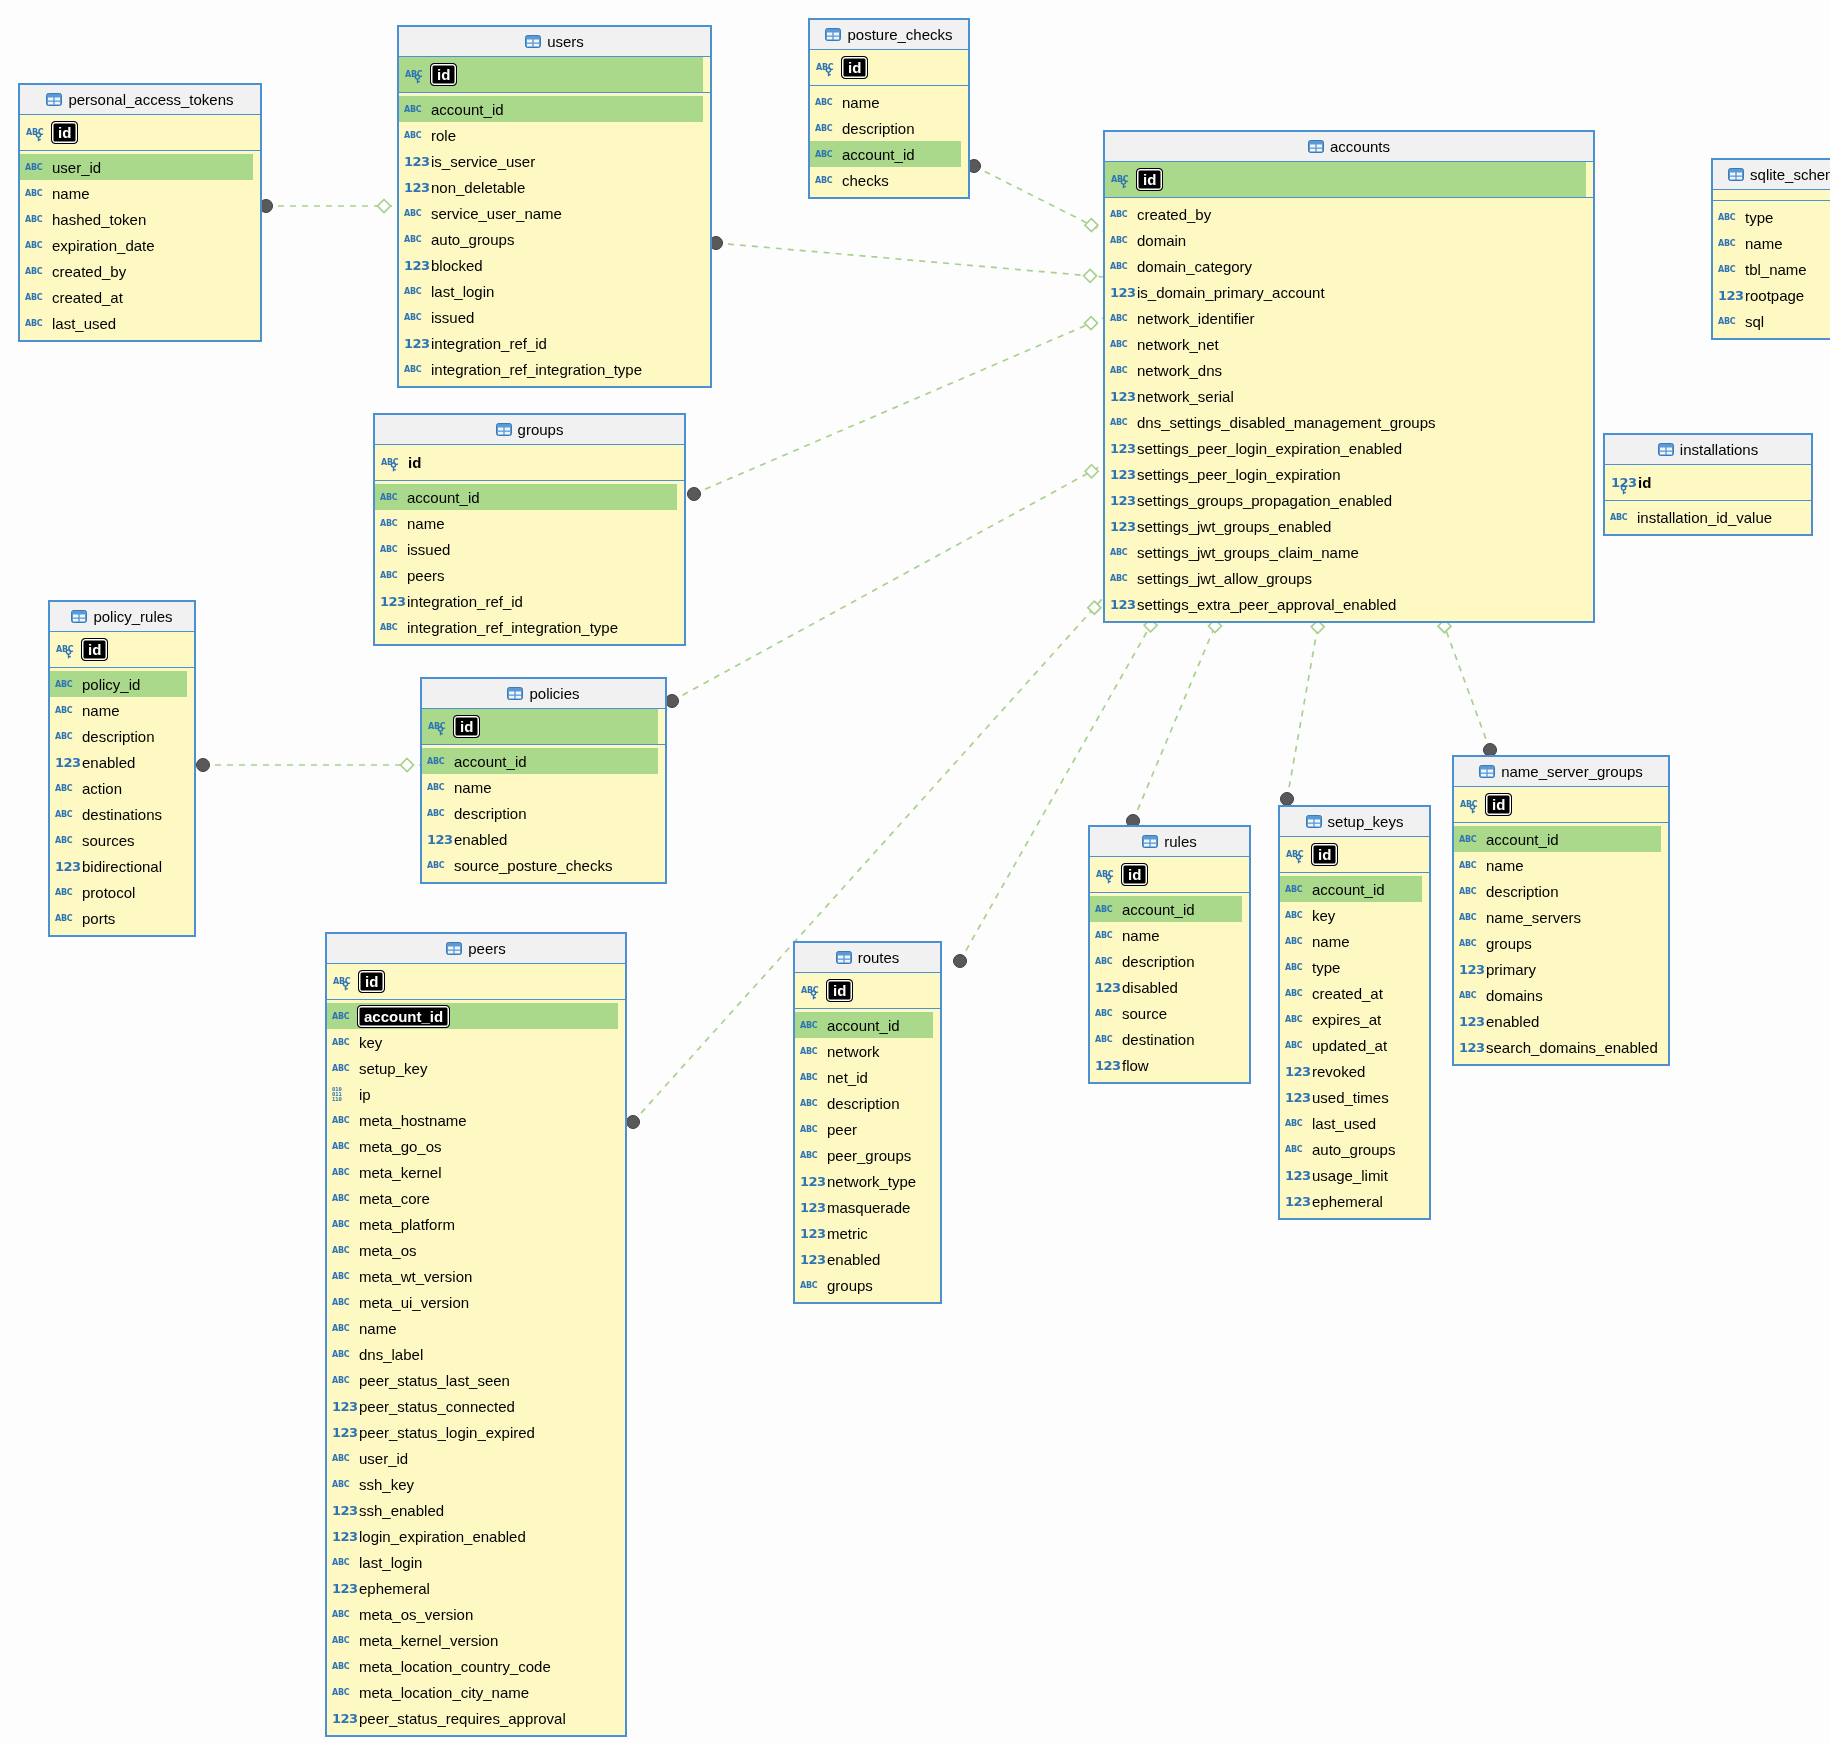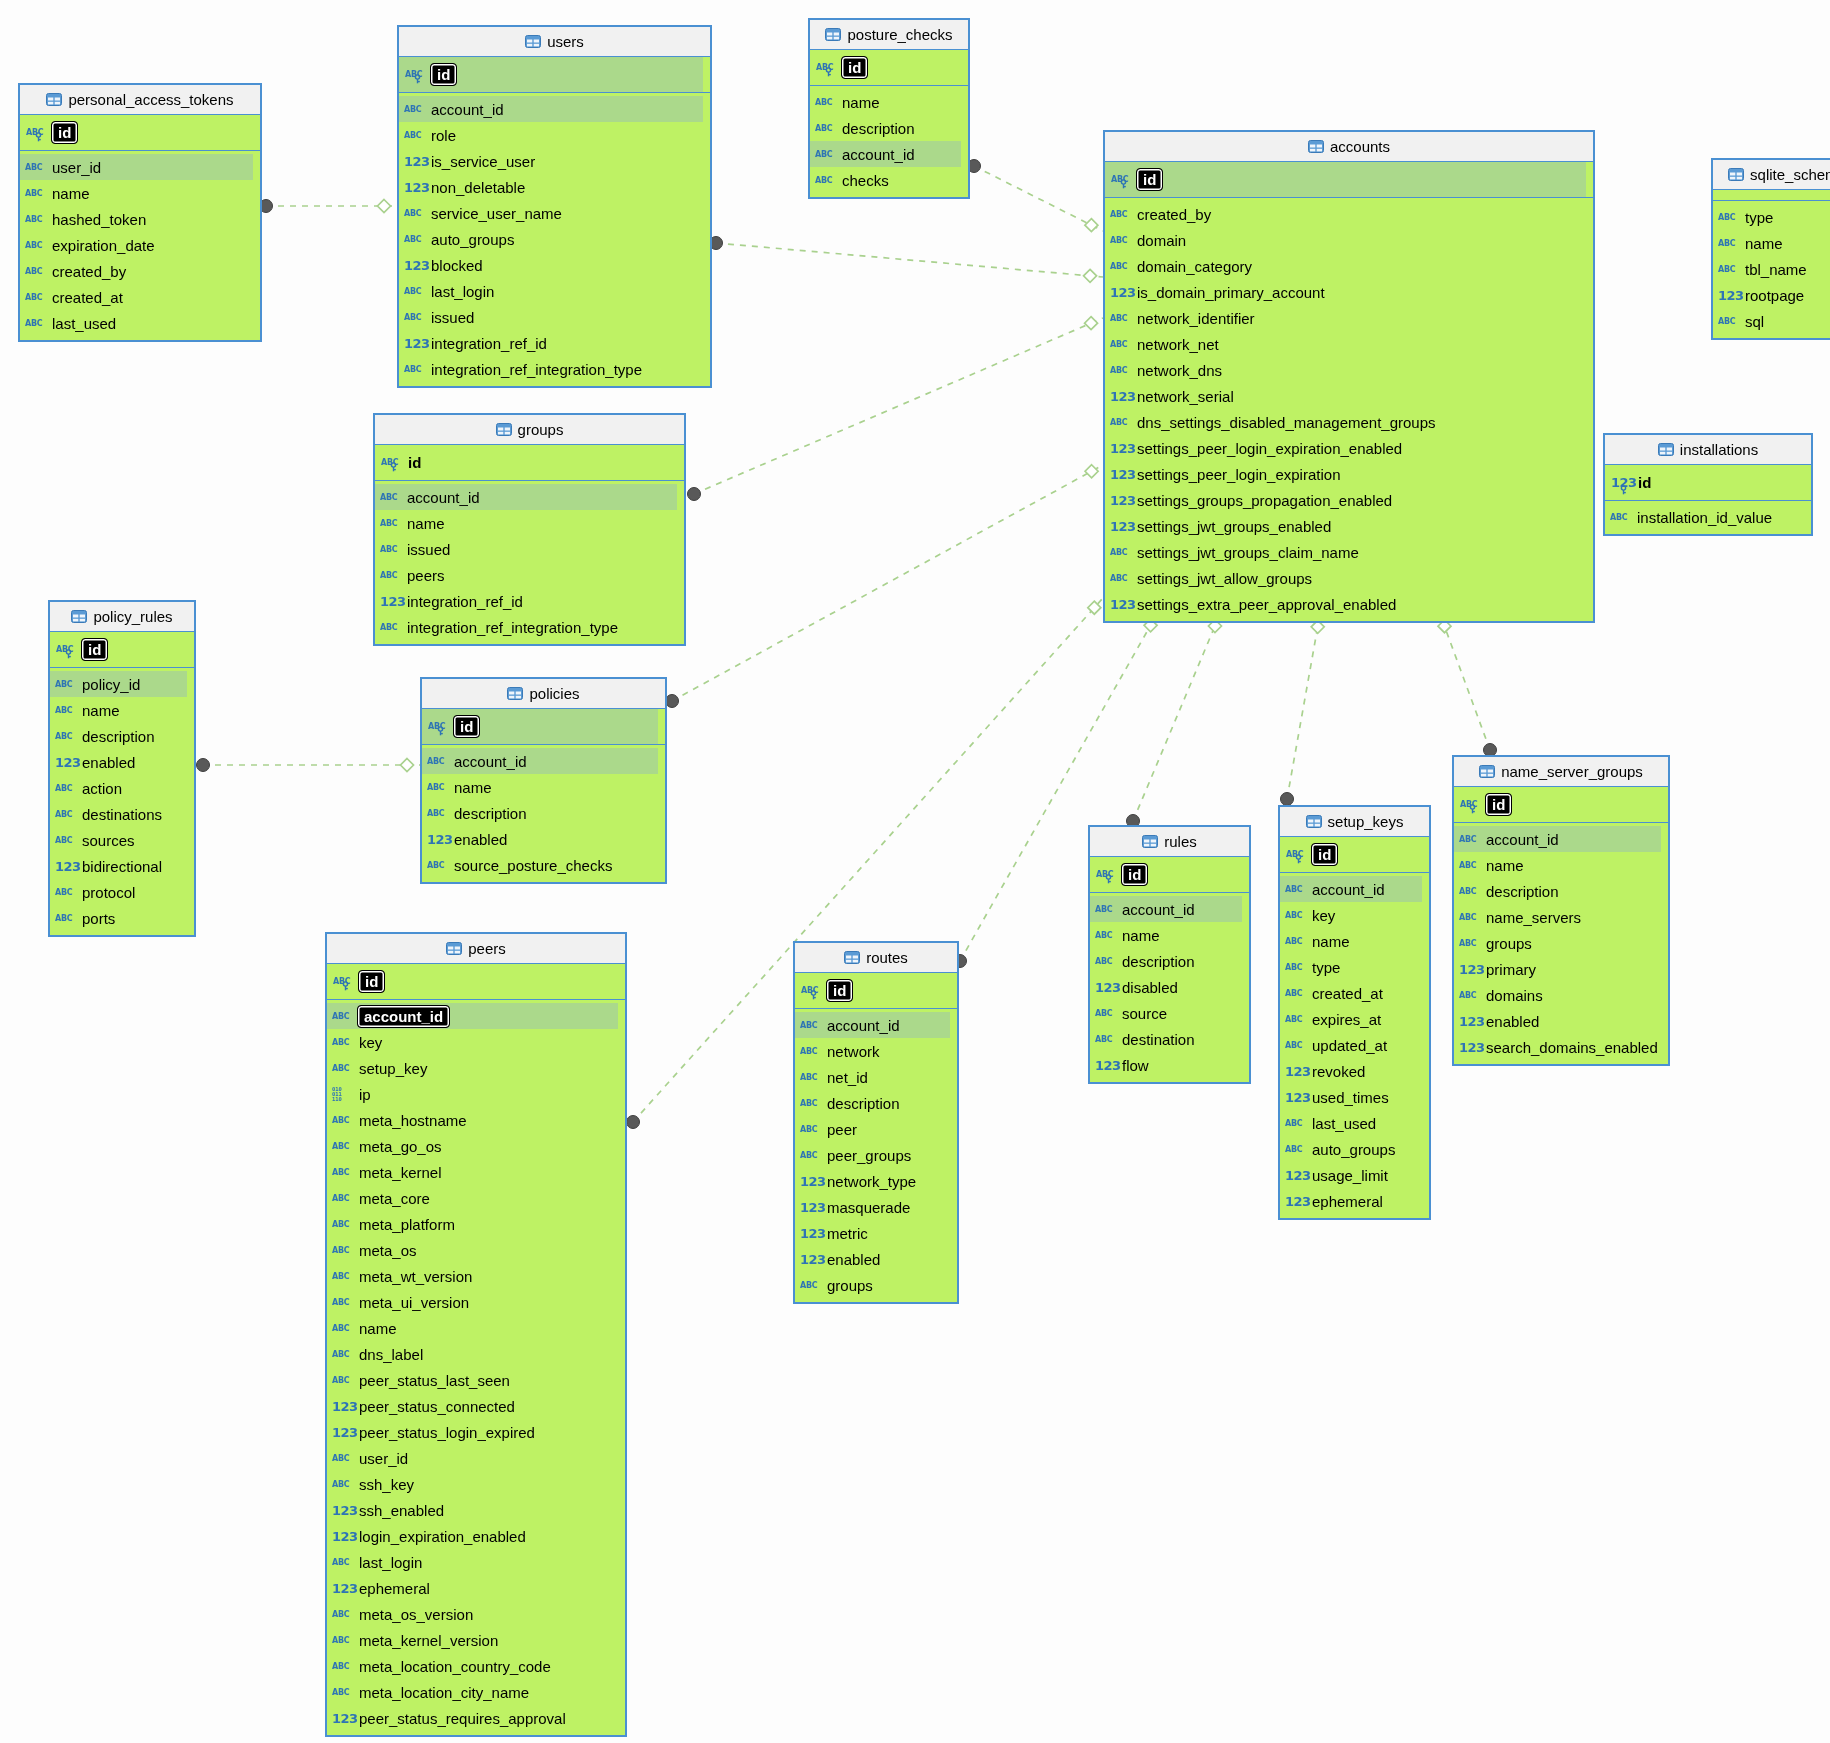--- a/index.html
+++ b/index.html
@@ -1,18 +1,18 @@
 <!DOCTYPE html>
 <html><head>
 <meta charset="utf-8">
 <style>
   html,body{margin:0;padding:0;background:#ffffff;font-family:"Liberation Sans","DejaVu Sans",sans-serif;}
   #canvas{position:relative;width:1830px;height:1743px;background:#fdfdfd;overflow:hidden;}
   #connectors{position:absolute;left:0;top:0;z-index:0;}
-  .table-box{position:absolute;z-index:1;background:#bef264;border:2px solid #4a90d2;box-sizing:border-box;font-size:15px;color:#000;}
+  .table-box{position:absolute;z-index:1;background:#fef9c3;border:2px solid #4a90d2;box-sizing:border-box;font-size:15px;color:#000;}
   .t-header{height:30px;display:flex;align-items:center;justify-content:center;gap:6px;background:#f1f1f1;border-bottom:1.5px solid #4a90d2;box-sizing:border-box;padding:0 6px;}
   .t-title{color:#000;font-weight:400;white-space:nowrap;}
   .t-pk{border-bottom:1.5px solid #4a90d2;padding:4px 4px;min-height:11px;box-sizing:border-box;}
   .t-pk.green{background:linear-gradient(to right,#abd98b 0,#abd98b calc(100% - 7px),rgba(0,0,0,0) calc(100% - 7px));}
   .pk-row{height:27px;display:flex;align-items:center;padding-left:2px;}
   .t-cols{padding:3px 0 4px;}
   .col-row{height:26px;display:flex;align-items:center;padding-left:5px;}
   .col-row.green{background:linear-gradient(to right,#abd98b 0,#abd98b calc(100% - 7px),rgba(0,0,0,0) calc(100% - 7px));}
   .c-icon{width:25px;flex:none;position:relative;display:flex;justify-content:flex-start;align-items:center;}
   .ic{display:inline-block;}
@@ -915,21 +915,21 @@
           <span class="c-name">meta_location_city_name</span>
         </div>
         <div class="col-row">
           <span class="c-icon">
             <span class="ic ic-123">123</span>
           </span>
           <span class="c-name">peer_status_requires_approval</span>
         </div>
       </div>
     </div>
-    <div class="table-box" style="left: 793px; top: 941px; width: 166px;">
+    <div class="table-box" style="left: 793px; top: 941px; width: 149px;">
       <div class="t-header">
         <span class="t-icon">
           <svg width="16" height="13" viewBox="0 0 16 13">
             <rect x="0.5" y="0.5" width="15" height="12" rx="2" fill="#5b9bd5" stroke="#3a7ab8"></rect>
             <rect x="2" y="4.5" width="5.3" height="3" fill="#fff" opacity="0.9"></rect>
             <rect x="8.7" y="4.5" width="5.3" height="3" fill="#fff" opacity="0.9"></rect>
             <rect x="2" y="8.8" width="5.3" height="2.6" fill="#fff" opacity="0.9"></rect>
             <rect x="8.7" y="8.8" width="5.3" height="2.6" fill="#fff" opacity="0.9"></rect>
           </svg>
         </span>

